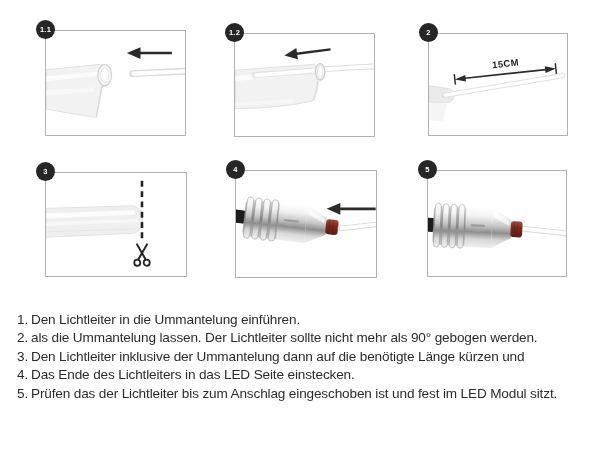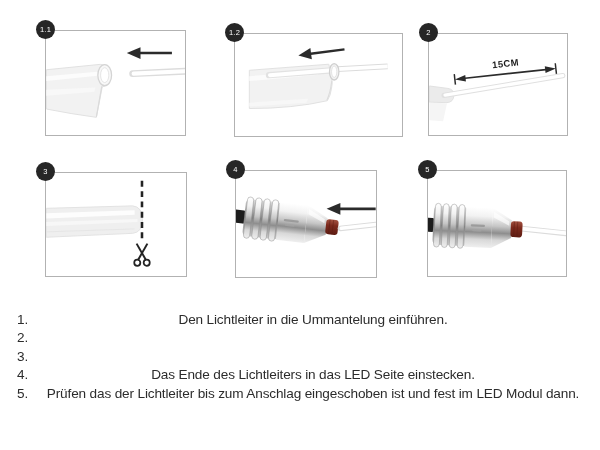--- a/index.html
+++ b/index.html
@@ -6,36 +6,36 @@
   .screen{
     position:relative;width:600px;height:450px;background:#ffffff;overflow:hidden;
     font-family:"Liberation Sans",sans-serif;
   }
   .panel{
     position:absolute;border:1px solid #b2b2b2;background:#ffffff;box-sizing:border-box;
   }
   .panel svg{position:absolute;left:0;top:0;width:100%;height:100%;display:block;}
   .badge{
     position:absolute;left:-10px;top:-11px;width:19px;height:19px;border-radius:50%;
-    background:#262626;color:#ffffff;font-size:7.5px;font-weight:normal;
+    background:#262626;color:#ffffff;font-size:7.5px;font-weight:bold;
     display:flex;align-items:center;justify-content:center;letter-spacing:0.2px;z-index:2;
   }
   #p11{left:45px;top:30px;width:141px;height:106px;}
-  #p12{left:234px;top:33px;width:169px;height:104px;}
+  #p12{left:234px;top:33px;width:141px;height:104px;}
   #p2 {left:428px;top:33px;width:140px;height:103px;}
   #p3 {left:45px;top:172px;width:142px;height:105px;}
   #p4 {left:235px;top:170px;width:142px;height:108px;}
   #p5 {left:427px;top:170px;width:140px;height:107px;}
   .instructions{
     position:absolute;left:17px;top:311px;width:578px;color:#2c2c2c;
     font-size:13.6px;line-height:18.4px;letter-spacing:-0.15px;
   }
   .instr-item{display:flex;}
   .instr-num{width:14px;flex-shrink:0;white-space:nowrap;}
-  .instr-lines{flex:1;min-width:0;text-align:center;}
+  .instr-lines{flex:1;min-width:0;}
   .instr-line{white-space:nowrap;}
   .defs-holder{position:absolute;width:0;height:0;overflow:hidden;}
 </style>
 </head>
 <body>
 
 <div class="screen">
 
   <svg class="defs-holder" aria-hidden="true">
     <defs>
@@ -194,34 +194,36 @@
   <div class="instructions">
     <div class="instr-item">
       <span class="instr-num">1.</span>
       <span class="instr-lines">
         <div class="instr-line">Den Lichtleiter in die Ummantelung einführen.</div>
       </span>
     </div>
     <div class="instr-item">
       <span class="instr-num">2.</span>
       <span class="instr-lines">
+        <div class="instr-line">als die Ummantelung lassen. Der Lichtleiter sollte nicht mehr als 90° gebogen werden.</div>
       </span>
     </div>
     <div class="instr-item">
       <span class="instr-num">3.</span>
       <span class="instr-lines">
+        <div class="instr-line">Den Lichtleiter inklusive der Ummantelung dann auf die benötigte Länge kürzen und</div>
       </span>
     </div>
     <div class="instr-item">
       <span class="instr-num">4.</span>
       <span class="instr-lines">
         <div class="instr-line">Das Ende des Lichtleiters in das LED Seite einstecken.</div>
       </span>
     </div>
     <div class="instr-item">
       <span class="instr-num">5.</span>
       <span class="instr-lines">
-        <div class="instr-line">Prüfen das der Lichtleiter bis zum Anschlag eingeschoben ist und fest im LED Modul dann.</div>
+        <div class="instr-line">Prüfen das der Lichtleiter bis zum Anschlag eingeschoben ist und fest im LED Modul sitzt.</div>
       </span>
     </div>
   </div>
 
 </div>
 
 </body></html>

